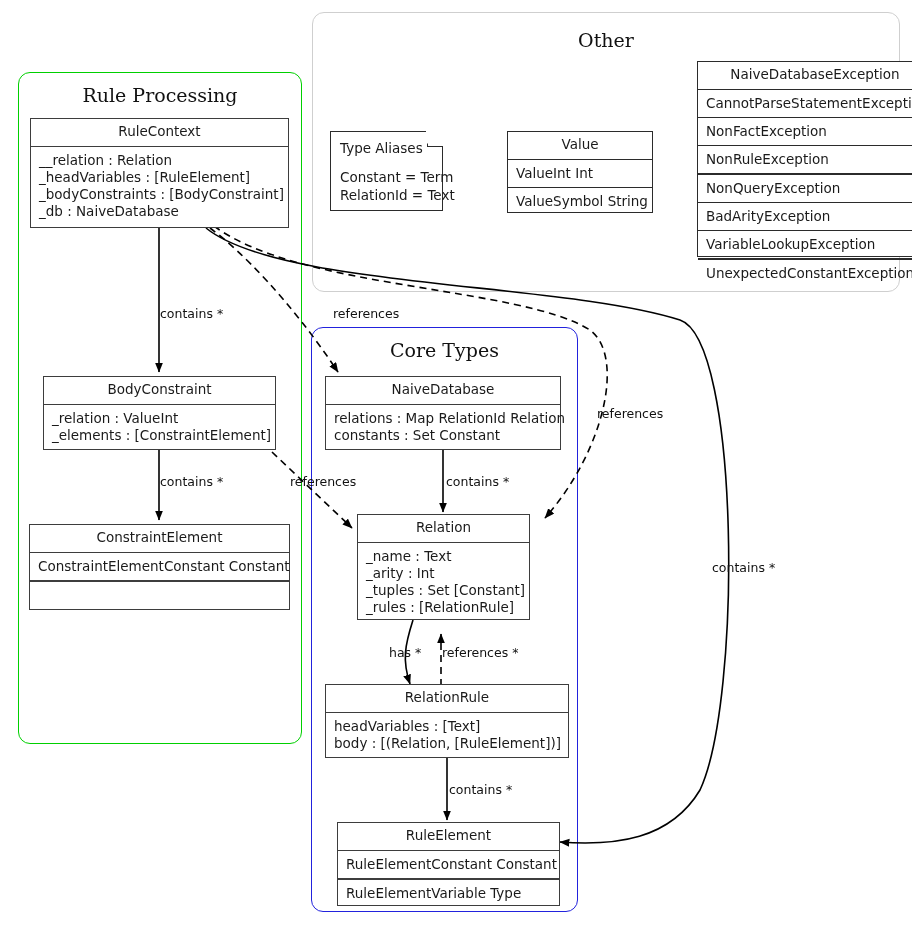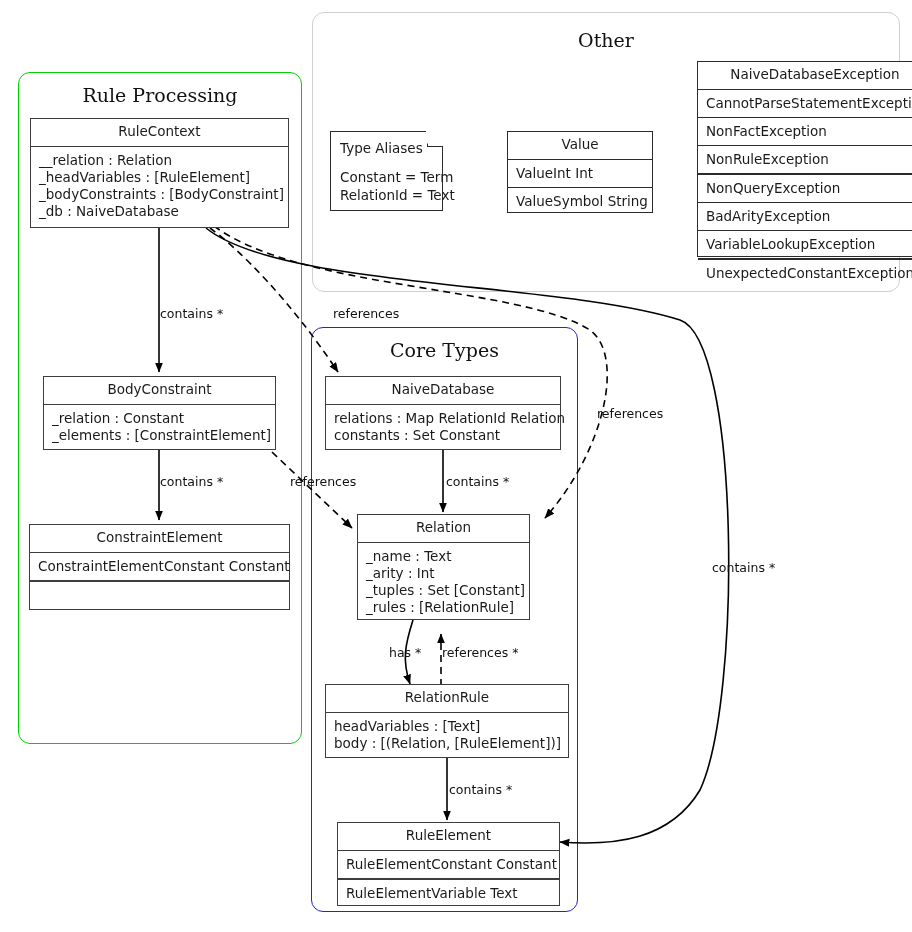--- a/index.html
+++ b/index.html
@@ -127,21 +127,21 @@
       <div class="attr">_headVariables : [RuleElement]</div>
       <div class="attr">_bodyConstraints : [BodyConstraint]</div>
       <div class="attr">_db : NaiveDatabase</div>
     </div>
   </div>
 
   <div class="cls" style="left:43px;top:376px;width:233px;height:74px;">
     <div class="name">BodyConstraint</div>
     <div class="sep"></div>
     <div class="attrs">
-      <div class="attr">_relation : Constant</div>
+      <div class="attr">_relation : ValueInt</div>
       <div class="attr">_elements : [ConstraintElement]</div>
     </div>
   </div>
 
   <div class="cls" style="left:29px;top:524px;width:261px;height:86px;">
     <div class="name">ConstraintElement</div>
     <div class="sep"></div>
     <div class="row">ConstraintElementConstant Constant</div>
     <div class="sep"></div>
   </div>
@@ -173,21 +173,21 @@
       <div class="attr">headVariables : [Text]</div>
       <div class="attr">body : [(Relation, [RuleElement])]</div>
     </div>
   </div>
 
   <div class="cls" style="left:337px;top:822px;width:223px;height:84px;">
     <div class="name">RuleElement</div>
     <div class="sep"></div>
     <div class="row">RuleElementConstant Constant</div>
     <div class="sep"></div>
-    <div class="row">RuleElementVariable Text</div>
+    <div class="row">RuleElementVariable Type</div>
   </div>
 
   <div class="cls cls-thin" style="left:507px;top:131px;width:146px;height:82px;">
     <div class="name">Value</div>
     <div class="sep"></div>
     <div class="row">ValueInt Int</div>
     <div class="sep"></div>
     <div class="row">ValueSymbol String</div>
   </div>
 

